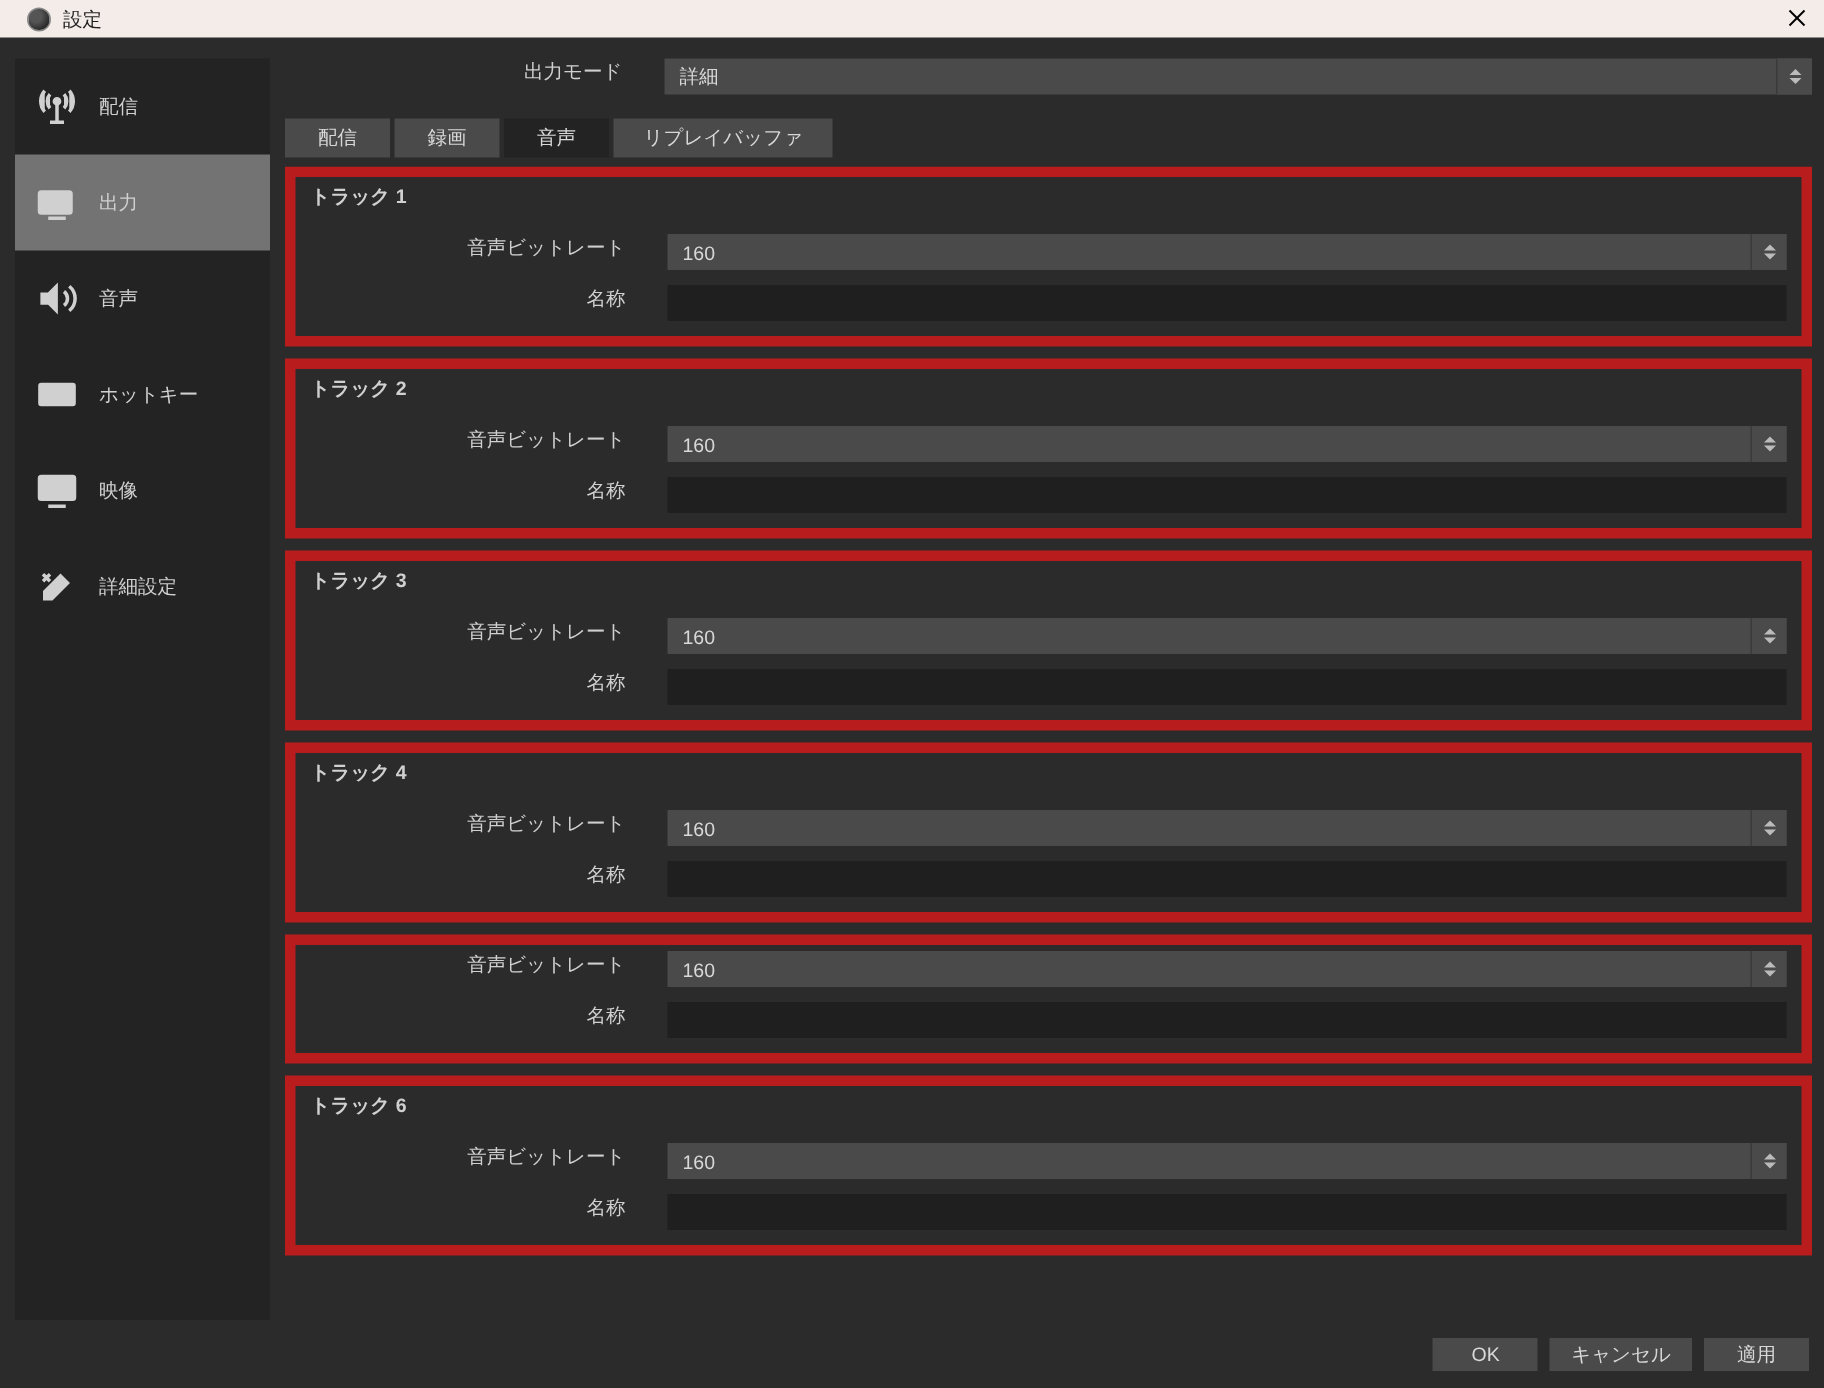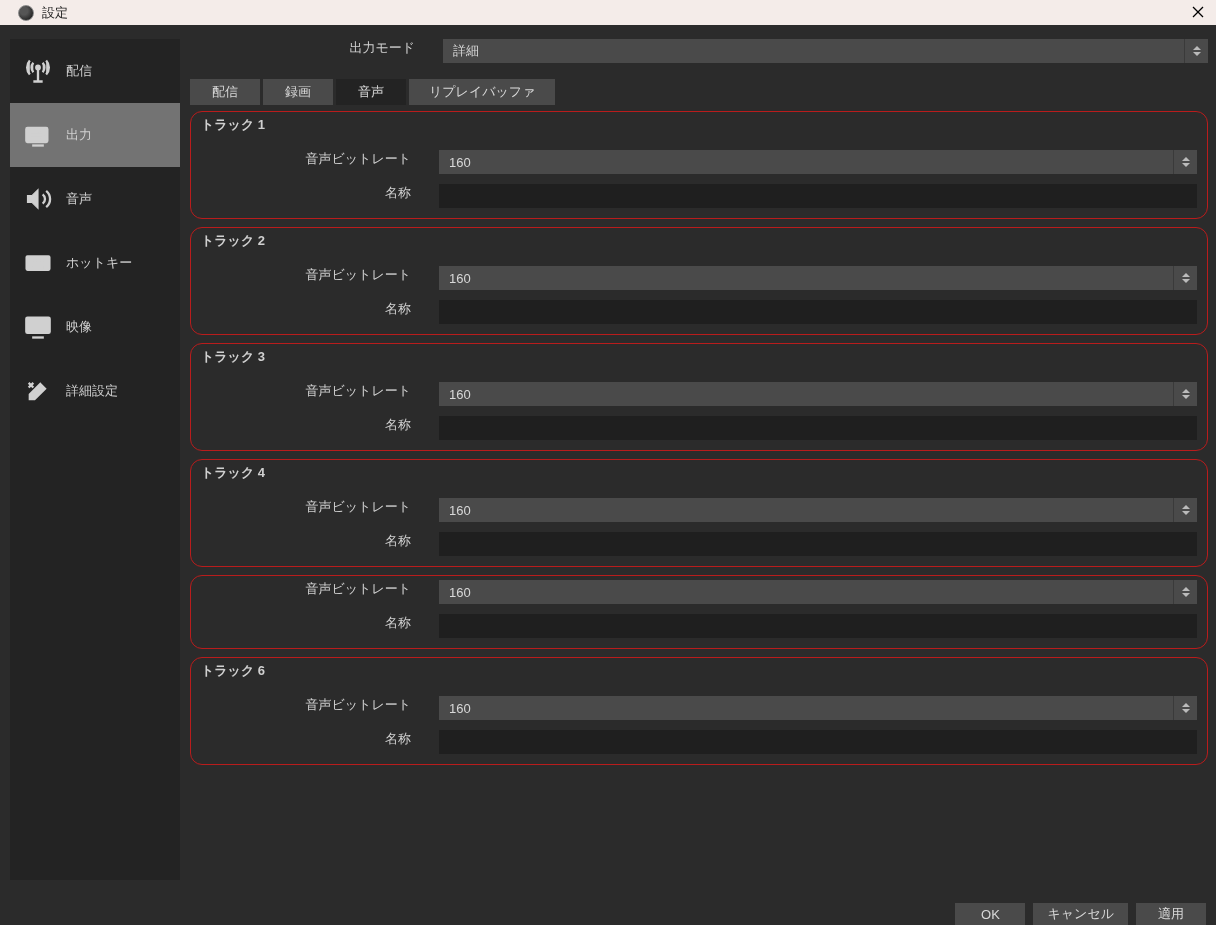--- a/index.html
+++ b/index.html
@@ -125,38 +125,38 @@
   cursor: pointer;
   min-width: 70px;
   text-align: center;
 }
 .tab.active { background: #232323; }
 .tracks {
   flex: 1;
   overflow-y: auto;
 }
 .track {
-  border: 1px solid #b91c1c;
-  border-radius: 12px;
+  border: 7px solid #b91c1c;
+  border-radius: 0;
   margin-bottom: 8px;
   padding: 4px 10px 10px 10px;
 }
 .track-title {
   font-weight: bold;
   color: #d0d0d0;
   margin-bottom: 16px;
   font-size: 13px;
 }
 .track .row { margin-bottom: 10px; }
 .track .row:last-child { margin-bottom: 0; }
 .track .row .lbl { width: 210px; }
 .footer {
   height: 45px;
   display: flex;
-  align-items: flex-end;
+  align-items: center;
   justify-content: flex-end;
   gap: 8px;
   padding-right: 10px;
 }
 .btn {
   background: #4a4a4a;
   color: #d8d8d8;
   border: none;
   height: 22px;
   min-width: 70px;

